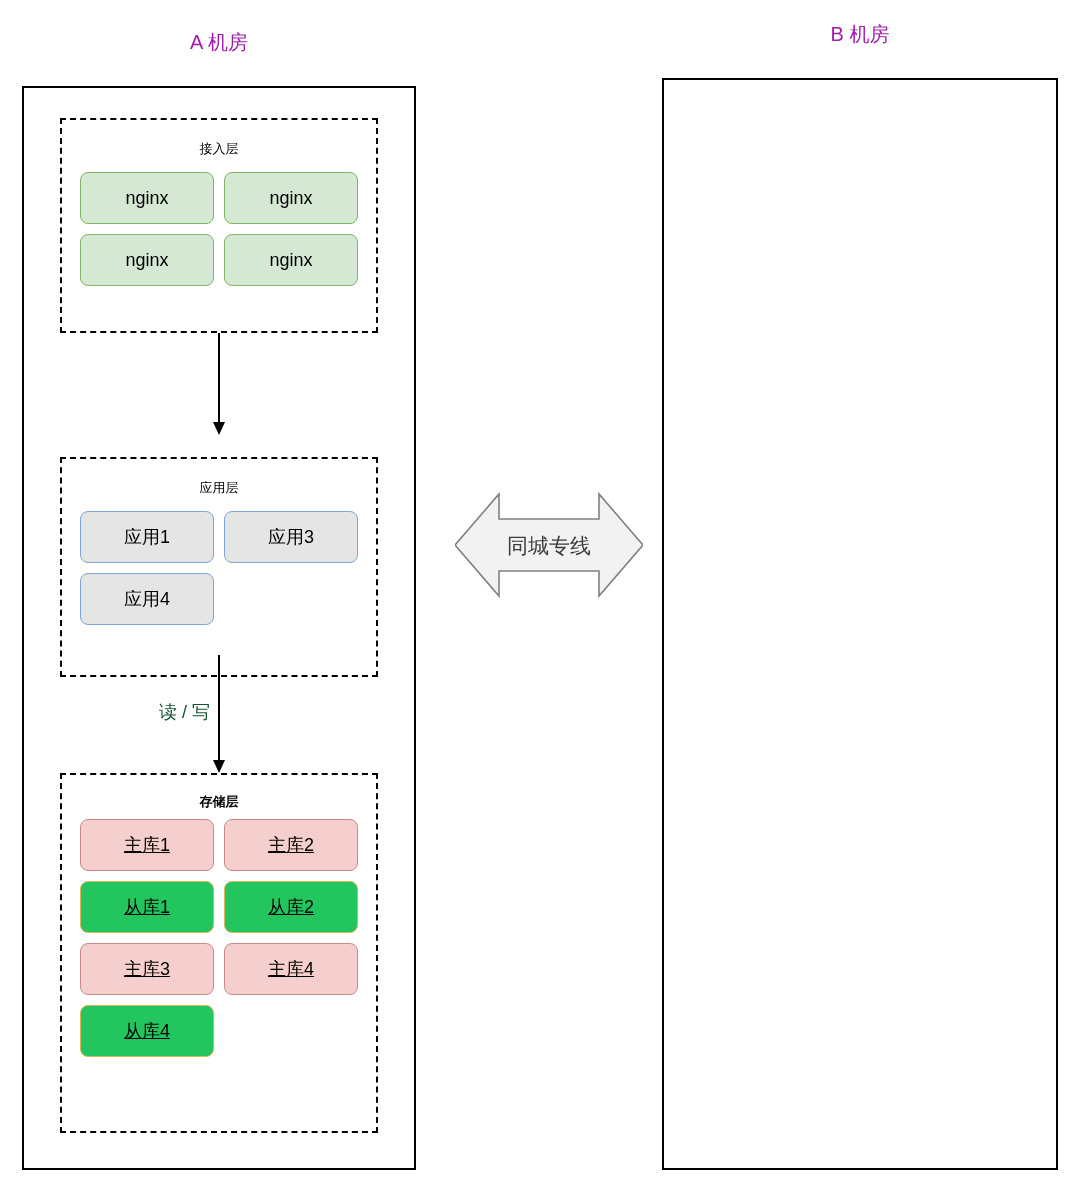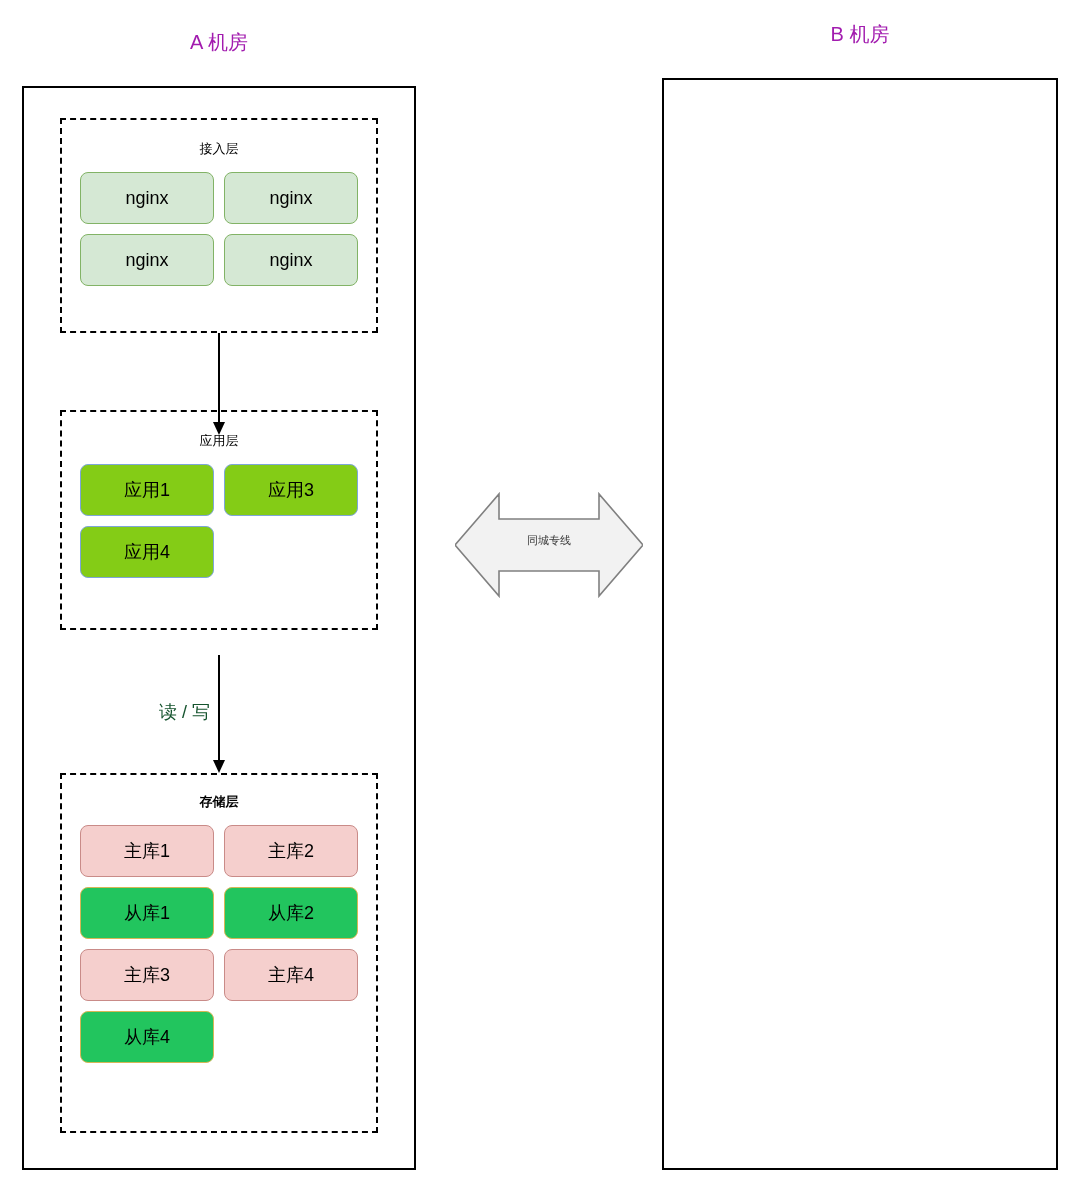--- a/index.html
+++ b/index.html
@@ -46,21 +46,21 @@
   
   .layer {
     position: absolute;
     border: 2.5px dashed #000000;
     background: transparent;
     box-sizing: border-box;
     left: 60px;
     width: 318px;
   }
   #layer-access  { top: 118px; height: 215px; }
-  #layer-app     { top: 410px; height: 220px; }
+  #layer-app     { top: 457px; height: 220px; }
   #layer-storage { top: 773px; height: 360px; }
 
   .layer-title {
     position: absolute;
     left: 0;
     width: 100%;
     text-align: center;
     font-size: 13px;
     line-height: 1;
     white-space: nowrap;
@@ -75,38 +75,38 @@
     position: absolute;
     left: 18px;
     right: 18px;
     display: grid;
     grid-template-columns: 1fr 1fr;
     column-gap: 10px;
     row-gap: 10px;
   }
   #layer-access .node-grid  { top: 52px; }
   #layer-app .node-grid     { top: 52px; }
-  #layer-storage .node-grid { top: 50px; }
+  #layer-storage .node-grid { top: 44px; text-decoration: underline; }
 
   .node {
     height: 52px;
     border-radius: 8px;
     border-width: 1.6px;
     border-style: solid;
     box-sizing: border-box;
     display: flex;
     align-items: center;
     justify-content: center;
     font-size: 18px;
     line-height: 1;
     color: #000000;
     white-space: nowrap;
   }
   .node.green  { background: #d5e8d4; border-color: #82b366; }
-  .node.blue   { background: #84cc16; border-color: #7ea6d8; }
+  .node.blue   { background: #e5e5e5; border-color: #7ea6d8; }
   .node.red    { background: #f5cfcd; border-color: #c98b88; }
   .node.yellow { background: #22c55e; border-color: #d6b656; }
 
   
   .connector {
     position: absolute;
     left: 213px;
     width: 12px;
   }
   .connector .stem {
@@ -150,21 +150,21 @@
     width: 188px;
     height: 114px;
   }
   #link-arrow svg { display: block; }
   #link-label {
     position: absolute;
     left: 455px;
     top: 535px;
     width: 188px;
     text-align: center;
-    font-size: 11px;
+    font-size: 21px;
     line-height: 1;
     white-space: nowrap;
     color: #3b3b3b;
   }
 </style>
 </head>
 <body>
 
 <div class="canvas">
 

